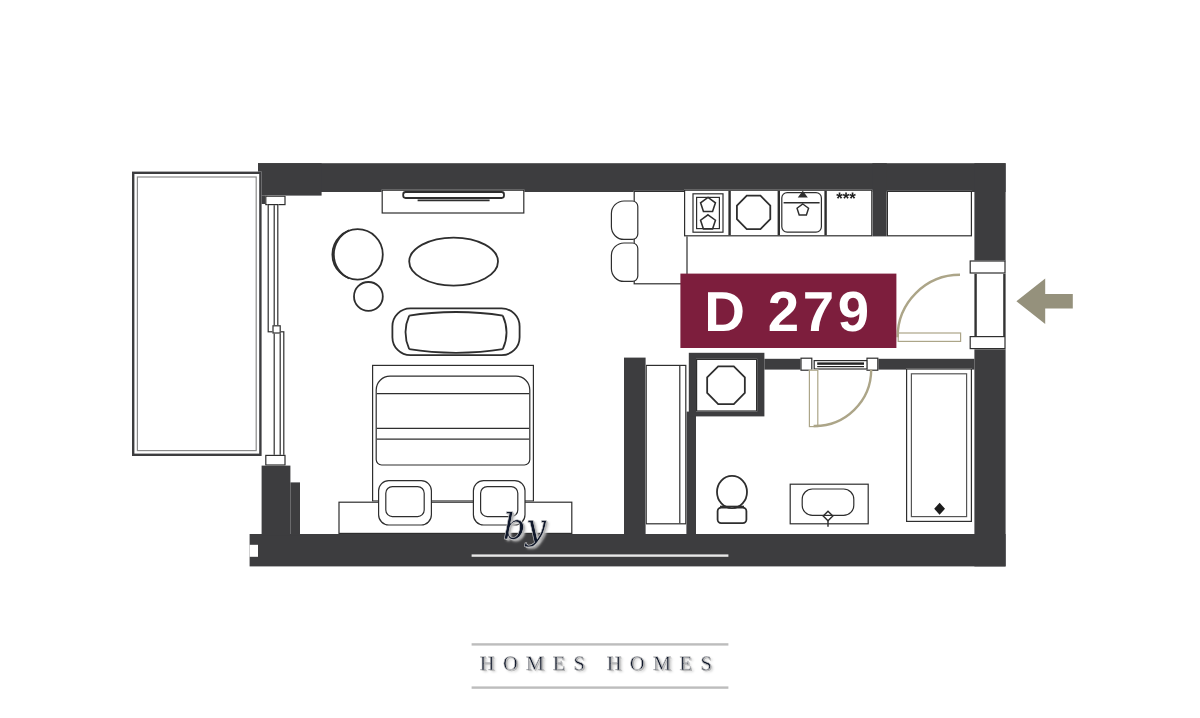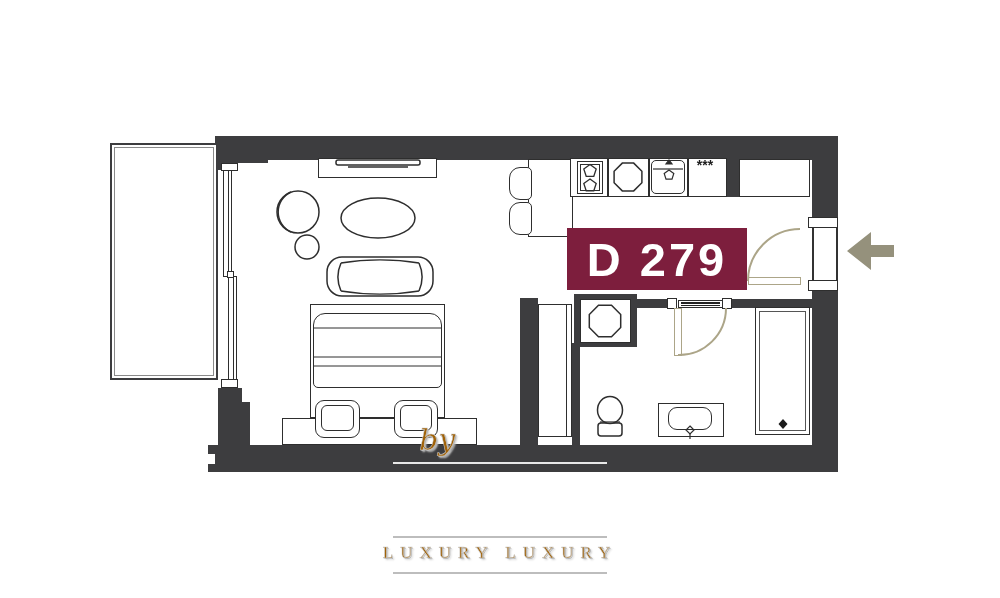--- a/index.html
+++ b/index.html
@@ -7,21 +7,21 @@
         font-family:"Liberation Sans",sans-serif;}
   .wall{position:absolute;background:#3d3d3f;}
   .box{position:absolute;background:#fff;border:1.5px solid #2e2e2e;box-sizing:border-box;}
   .thin{border-width:1px;}
   .line{position:absolute;background:#2e2e2e;}
   .olive{border:1.5px solid #aca588;background:#fff;position:absolute;box-sizing:border-box;}
   #svg-overlay{position:absolute;left:0;top:0;width:1000px;height:598px;pointer-events:none;}
   #unit-label{position:absolute;left:567px;top:228px;width:180px;height:62px;background:#7d1e3d;
       color:#fff;display:flex;align-items:center;justify-content:center;
       font-size:47px;font-weight:800;letter-spacing:3px;font-family:"Liberation Sans",sans-serif;}
-  .wm{position:absolute;color:#a16207;text-align:center;
+  .wm{position:absolute;color:#0f172a;text-align:center;
       text-shadow:1px 1px 0 #b5b5b5,2px 2px 2px #c9c9c9;-webkit-text-stroke:0.5px #cccccc;}
   #wm-by{left:400px;top:422px;width:74px;font-family:"DejaVu Serif",serif;
       font-style:italic;font-size:30px;}
   #wm-brand{left:340px;top:468px;width:320px;font-family:"DejaVu Serif",serif;
       font-size:46px;letter-spacing:1px;}
   #wm-tagline{left:360px;top:543px;width:280px;font-family:"Liberation Serif",serif;
       font-size:17px;letter-spacing:7px;}
   .wm-rule{position:absolute;height:2px;}
   #stars{position:absolute;left:690px;top:156px;width:30px;height:18px;line-height:18px;
       font-size:14px;font-weight:bold;color:#1d1d1d;text-align:center;}
@@ -170,16 +170,16 @@
 
       <polygon fill="#95917c" stroke="none" points="847,251 871,232 871,245 894,245 894,257 871,257 871,270"></polygon>
     </g>
   </svg>
 
   <div id="unit-label">D 279</div>
 
   <div class="wm-rule" style="left:393px;top:462px;width:214px;background:#e8e8e8;"></div>
   <div class="wm" id="wm-by">by</div>
   <div class="wm-rule" style="left:393px;top:536px;width:214px;background:#bdbdbd;"></div>
-  <div class="wm" id="wm-tagline">LUXURY LUXURY</div>
+  <div class="wm" id="wm-tagline">HOMES HOMES</div>
   <div class="wm-rule" style="left:393px;top:572px;width:214px;background:#bdbdbd;"></div>
 
 </div>
 
 </body></html>

